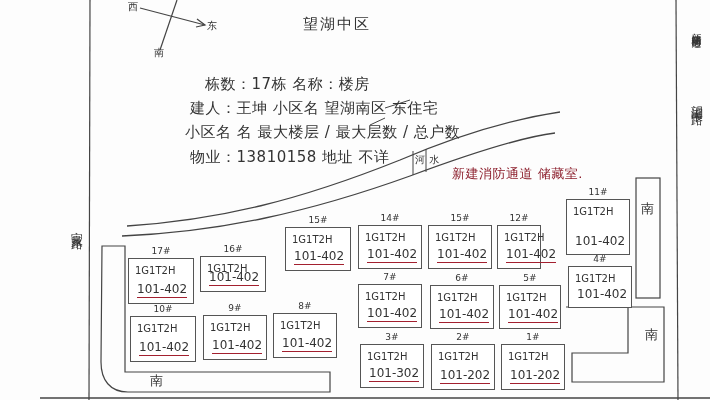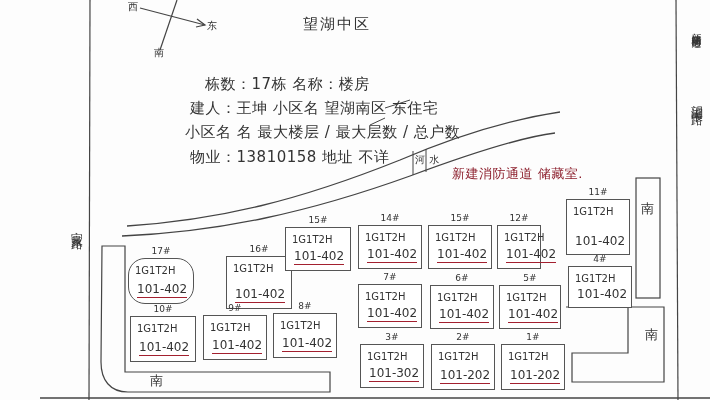--- a/index.html
+++ b/index.html
@@ -79,26 +79,26 @@
 <div class="abs red-note" style="left:452px;top:165px;">新建消防通道 储藏室.</div>
 
 <div class="abs vert hand" style="left:68px;top:222px;">官家路</div>
 <div class="abs vert hand" style="left:689px;top:25px;font-size:10px;letter-spacing:1px;height:70px;">新建消防通道</div>
 <div class="abs vert hand" style="left:688px;top:95px;">望湖中路</div>
 
 <div class="abs south-lbl" style="left:150px;top:372px;">南</div>
 <div class="abs south-lbl" style="left:641px;top:200px;">南</div>
 <div class="abs south-lbl" style="left:645px;top:326px;">南</div>
 
-<div class="bldg" style="left:128px;top:258px;width:66px;height:46px;border-radius:17px;">
+<div class="bldg" style="left:128px;top:258px;width:66px;height:46px;">
   <span class="num">17#</span>
   <span class="type">1G1T2H</span>
   <span class="units">101-402</span>
 </div>
-<div class="bldg" style="left:200px;top:256px;width:66px;height:53px;margin-left:26px;">
+<div class="bldg" style="left:200px;top:256px;width:66px;height:36px;">
   <span class="num">16#</span>
   <span class="type">1G1T2H</span>
   <span class="units">101-402</span>
 </div>
 <div class="bldg" style="left:285px;top:227px;width:66px;height:44px;">
   <span class="num">15#</span>
   <span class="type">1G1T2H</span>
   <span class="units">101-402</span>
 </div>
 <div class="bldg" style="left:358px;top:225px;width:64px;height:44px;">

